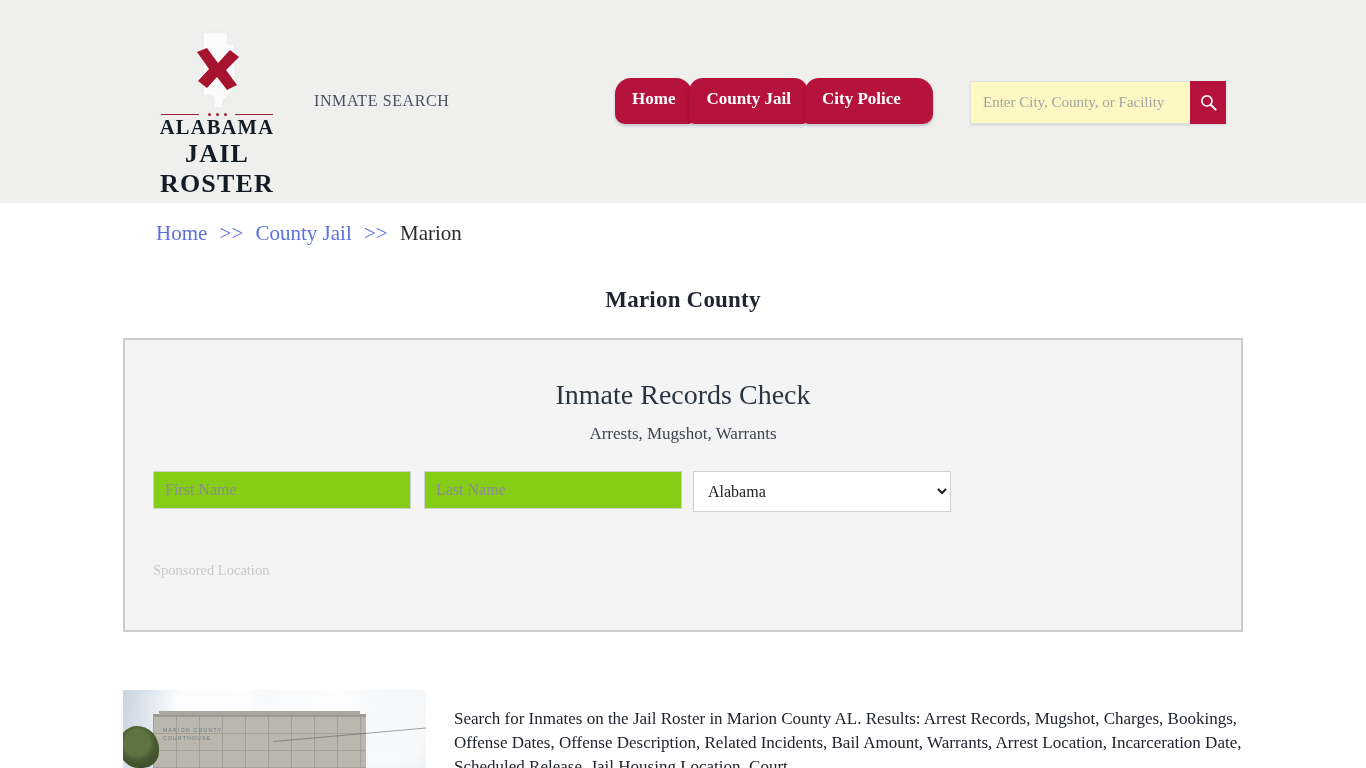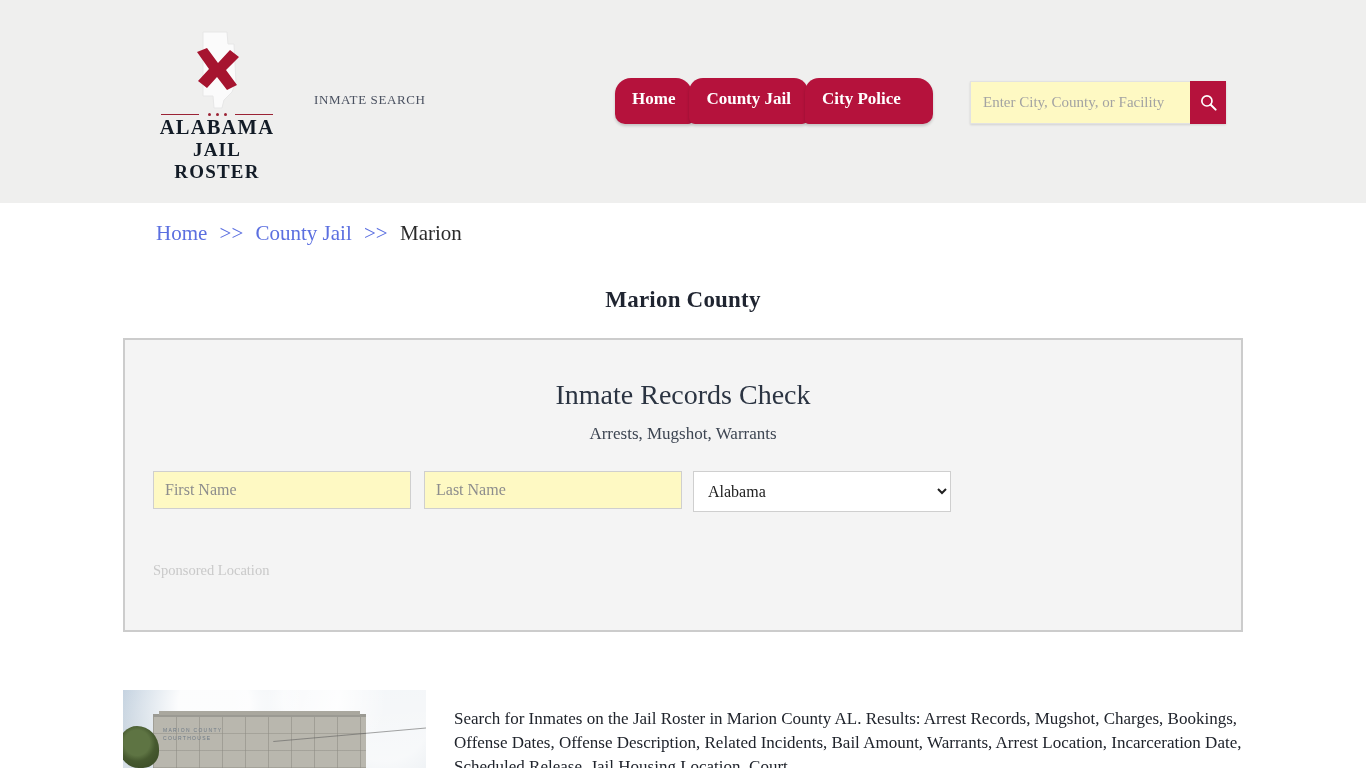--- a/index.html
+++ b/index.html
@@ -52,26 +52,26 @@
     background: #9b2335; border-radius: 50%;
   }
   .logo-text1, .logo-text2 {
     font-family: "Liberation Serif", serif;
     font-weight: bold;
     color: #121b26;
     letter-spacing: 1.2px;
     line-height: 1.14;
   }
   .logo-text1 { font-size: 20.5px; }
-  .logo-text2 { font-size: 19px; }
+  .logo-text2 { font-size: 26px; }
 
   .inmate-search-label {
     position: absolute;
     left: 314px; top: 92px;
-    font-size: 13px;
+    font-size: 16px;
     letter-spacing: 0.6px;
     color: #4a5160;
     font-family: "Liberation Serif", serif;
   }
 
   
   .nav {
     position: absolute;
     left: 615px; top: 78px;
     display: flex;
@@ -171,21 +171,21 @@
   .form-row {
     position: absolute;
     left: 28px; top: 131px;
     width: 1064px;
     display: flex;
     align-items: flex-start;
   }
   .f-input {
     height: 38px;
     border: 1px solid #cfcfcf;
-    background: #fef9c3;
+    background: #84cc16;
     font-size: 16px;
     font-family: "Liberation Serif", serif;
     color: #333;
     padding: 12px 11px;
     outline: none;
   }
   .f-input::placeholder { color: #8d8d8d; }
   #first-name { width: 258px; margin-right: 13px; }
   #last-name  { width: 258px; margin-right: 11px; }
   .f-select {

